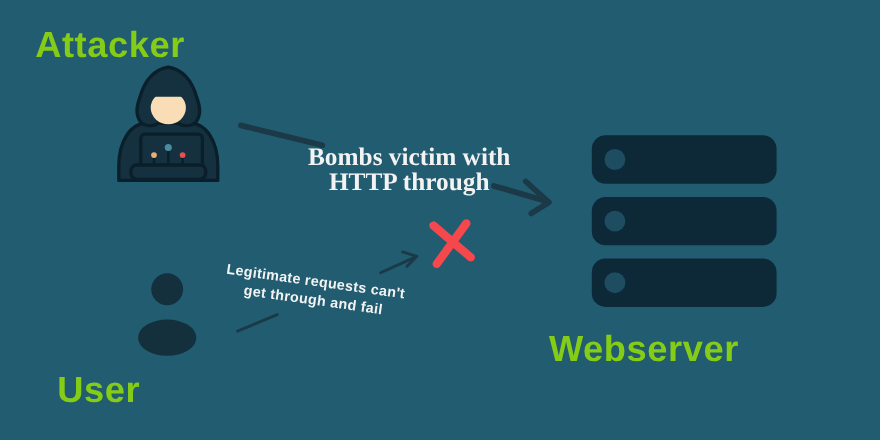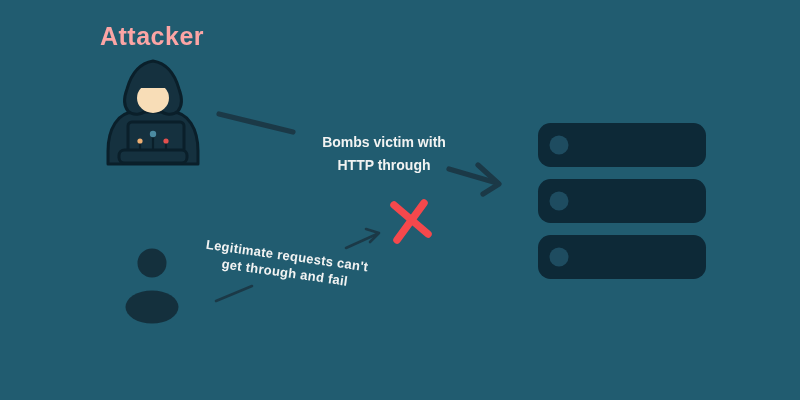--- a/index.html
+++ b/index.html
@@ -3,31 +3,31 @@
 <meta charset="utf-8">
 <style>
   html,body{margin:0;padding:0;background:#215c70;}
   .stage{
     position:relative;width:800px;height:400px;overflow:hidden;
     background:#215c70;
     font-family:"Liberation Sans",sans-serif;
     -webkit-font-smoothing:antialiased;
   }
   .node-label{
-    position:absolute;color:#fca5a5;font-weight:700;font-size:25px;
-    text-align:center;letter-spacing:.5px;white-space:nowrap;
+    position:absolute;color:#84cc16;font-weight:700;font-size:33px;
+    letter-spacing:.5px;white-space:nowrap;
   }
   .label-attacker{left:32px;top:22px;width:240px;}
   .label-user{left:52px;top:335px;width:200px;}
   .label-webserver{left:499px;top:298px;width:240px;}
   .edge-label{
     position:absolute;color:#f2f3f2;font-weight:700;text-align:center;
   }
   .edge-label-attack{
-    left:284px;top:131px;width:200px;font-size:14px;line-height:23px;
+    left:272px;top:131px;width:200px;font-size:23px;line-height:23px;font-family:Liberation Serif, serif;
   }
   .edge-label-user{
     left:186px;top:247px;width:200px;font-size:13px;line-height:17px;
     transform:rotate(8deg);letter-spacing:.3px;
   }
   .icon{position:absolute;display:block;}
   .icon-attacker{left:100px;top:55px;}
   .icon-user{left:115px;top:240px;}
   .icon-webserver{left:535px;top:120px;}
   svg.overlay{position:absolute;left:0;top:0;}
@@ -98,20 +98,22 @@
       <rect x="3" y="59" width="168" height="44" rx="12.5" fill="#0d2937"></rect>
       <circle cx="24" cy="81" r="9.5" fill="#1e4c60"></circle>
     </g>
     <g>
       <rect x="3" y="115" width="168" height="44" rx="12.5" fill="#0d2937"></rect>
       <circle cx="24" cy="137" r="9.5" fill="#1e4c60"></circle>
     </g>
   </svg>
 
   <div class="node-label label-attacker">Attacker</div>
+  <div class="node-label label-user">User</div>
+  <div class="node-label label-webserver">Webserver</div>
 
   <div class="edge-label edge-label-attack">
     <div>Bombs victim with</div>
     <div>HTTP through</div>
   </div>
   <div class="edge-label edge-label-user">
     <div>Legitimate requests can't</div>
     <div>get through and fail</div>
   </div>
 

